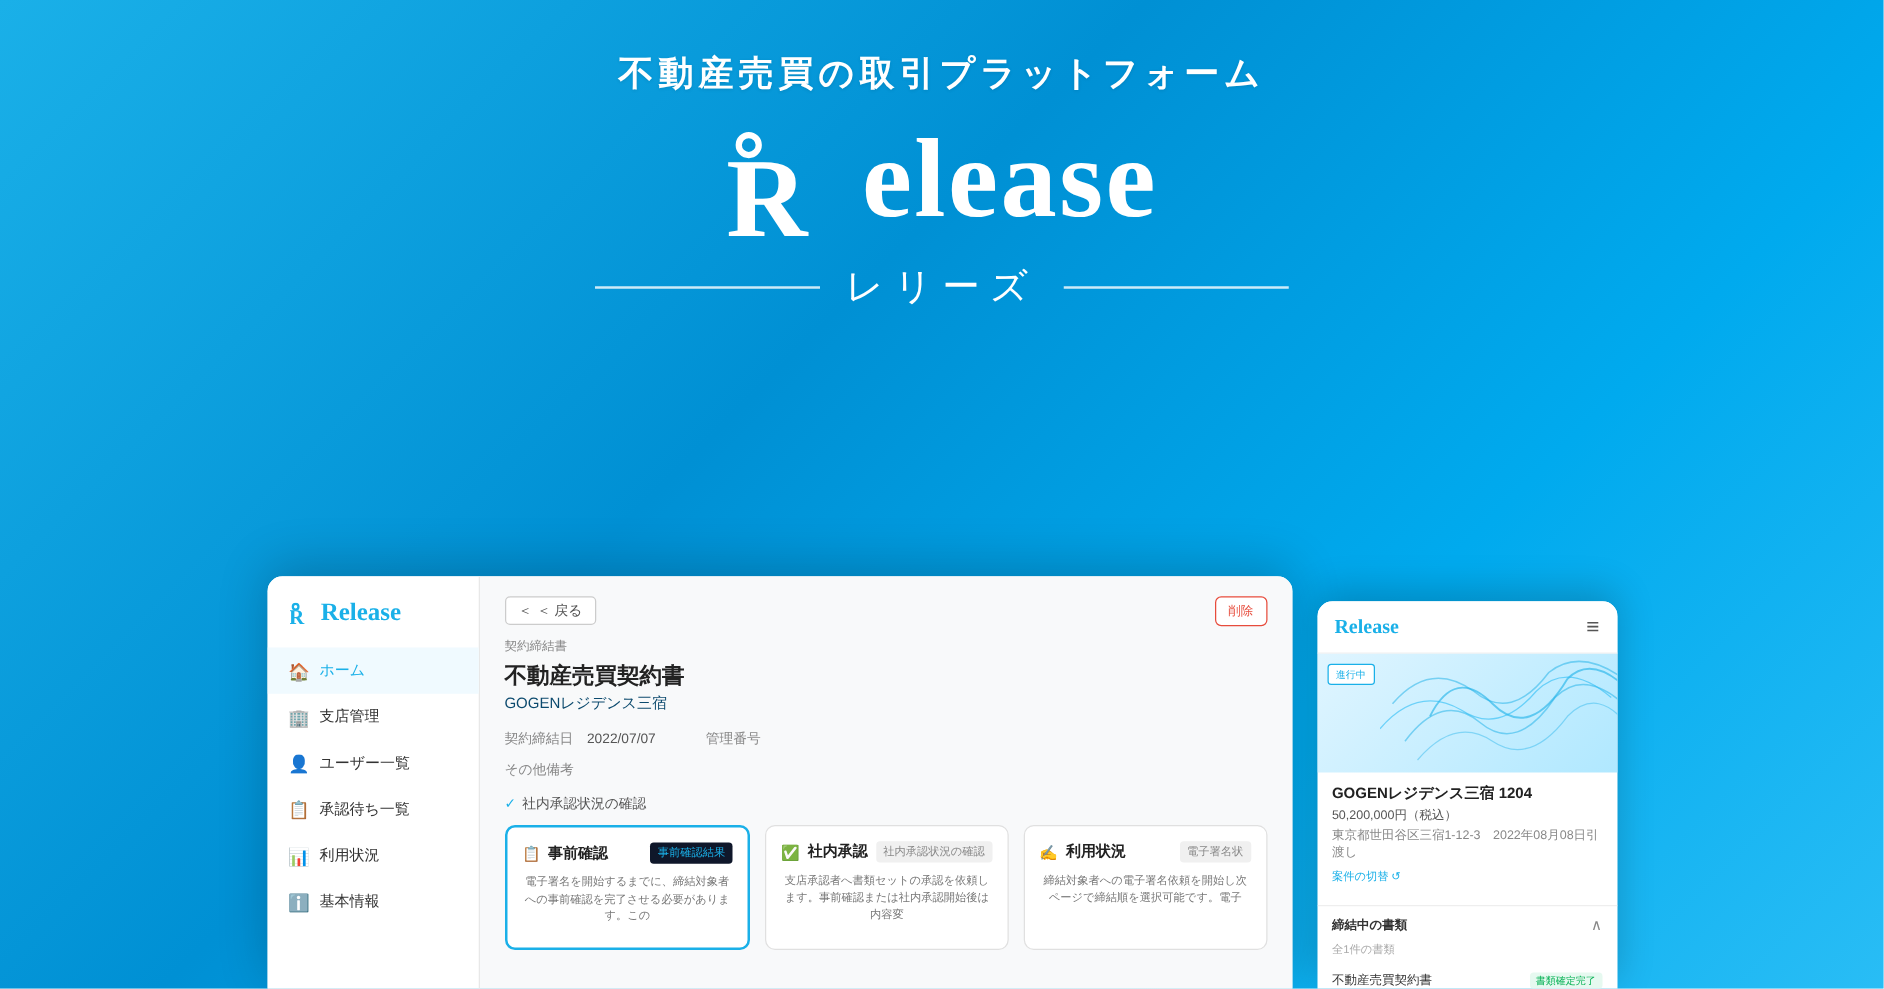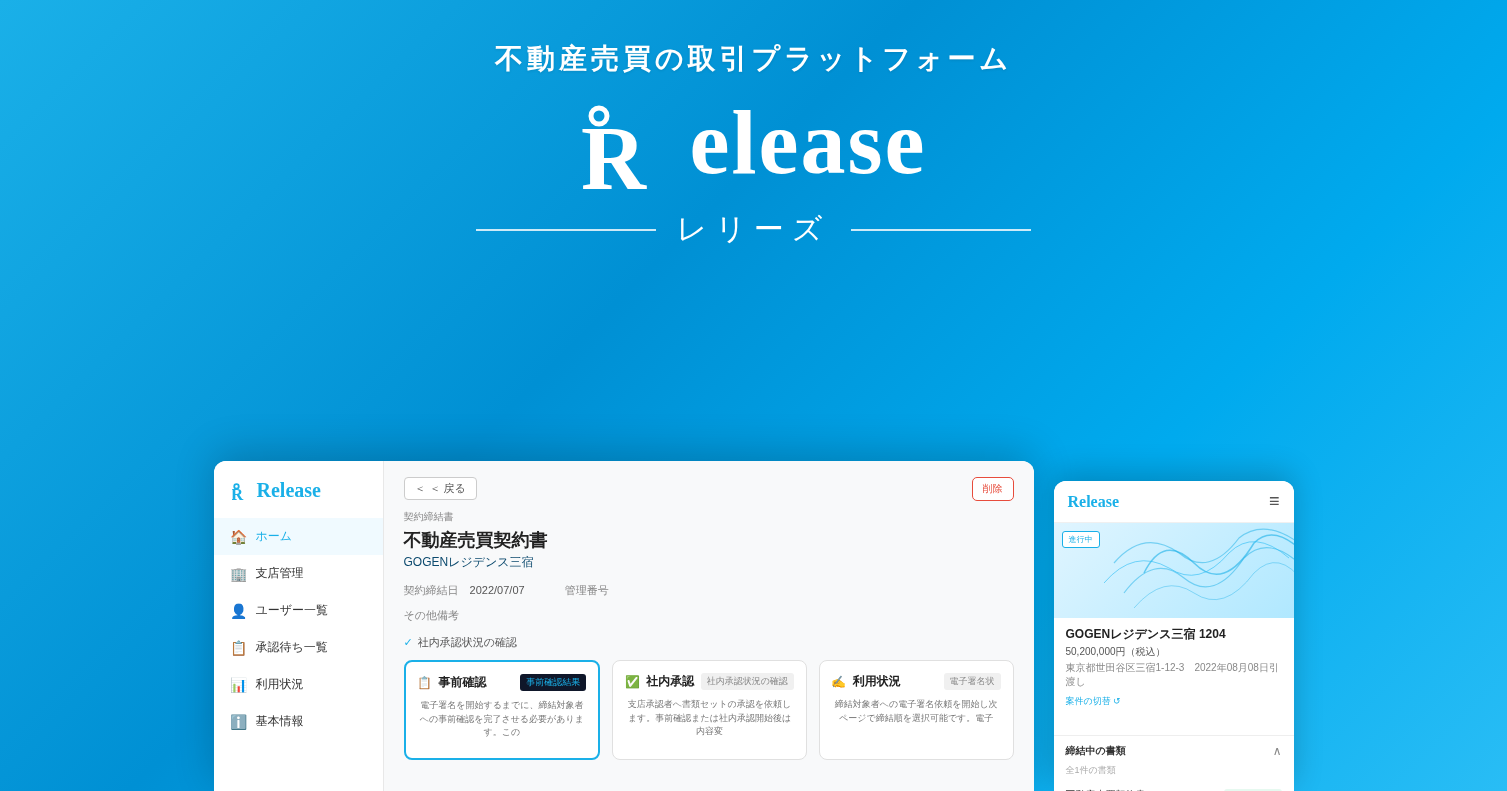--- a/index.html
+++ b/index.html
@@ -330,21 +330,21 @@
 
     .mobile-switch-btn {
       font-size: 9px;
       color: #1ab0e8;
       border: none;
       background: none;
       cursor: pointer;
       display: flex;
       align-items: center;
       gap: 3px;
-      margin-bottom: 19px;
+      margin-bottom: 8px;
       font-family: Liberation Serif, serif;
     }
 
     .mobile-docs-section {
       border-top: 1px solid #eee;
       padding: 8px 12px;
     }
 
     .mobile-docs-header {
       display: flex;

